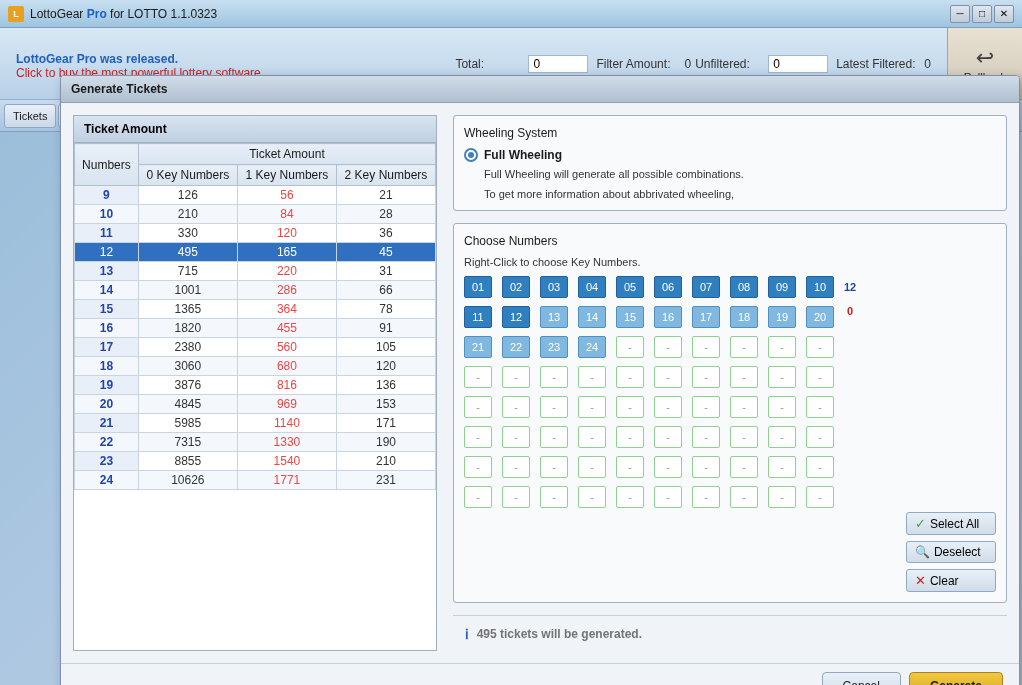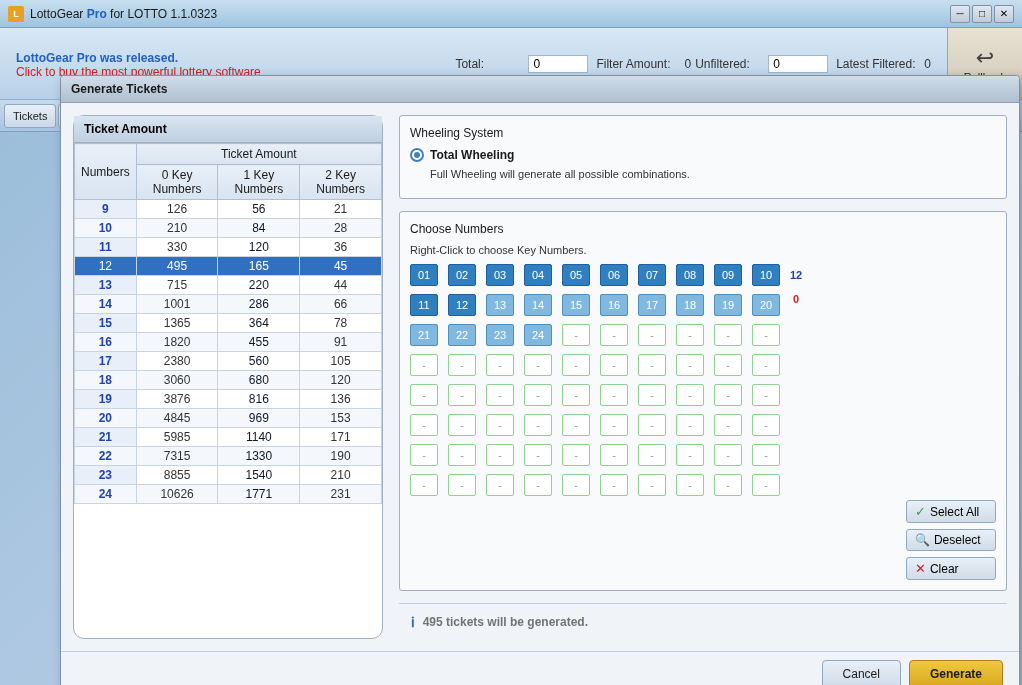--- a/index.html
+++ b/index.html
@@ -26,22 +26,21 @@
       background: linear-gradient(to bottom, #d8e8f4, #b8d0e8);
       height: 72px;
       display: flex;
       align-items: stretch;
       border-bottom: 1px solid #90b0cc;
     }
     .header-info {
       flex: 1;
       display: flex;
       flex-direction: column;
-      justify-content: center;
-      padding: 8px 16px;
+      padding: 22px 16px;
     }
     .header-promo-1 { font-size: 14px; font-weight: bold; color: #1a1a1a; }
     .header-promo-1 span { color: #2060c0; font-weight: bold; }
     .header-promo-2 { font-size: 12px; color: #cc2020; cursor: pointer; }
 
     .header-stats {
       display: flex;
       flex-direction: row;
       justify-content: center;
       gap: 4px;
@@ -125,24 +124,24 @@
     }
     .modal-content {
       display: flex;
       padding: 12px;
       gap: 16px;
       flex: 1;
     }
 
     
     .ticket-panel {
-      width: 310px;
+      width: 364px;
       border: 1px solid #a0b0c0;
       background: white;
-      border-radius: 11px;
+      border-radius: 0;
     }
     .ticket-panel-header {
       background: linear-gradient(to bottom, #d8e4f0, #c0d0e0);
       padding: 6px 10px;
       font-size: 12px;
       font-weight: bold;
       border-bottom: 1px solid #a0b0c0;
     }
     .ticket-table {
       width: 100%;
@@ -159,21 +158,21 @@
     }
     .ticket-table td {
       border: 1px solid #c8d4e0;
       padding: 2px 6px;
       text-align: center;
       color: #333;
     }
     .ticket-table tr:nth-child(even) td { background: #f4f8fc; }
     .ticket-table tr.selected td { background: #3070c0; color: white; }
     .ticket-table .col-numbers { background: #e8eff8; color: #2244aa; font-weight: bold; }
-    .ticket-table .col-1key { color: #0f172a; margin-top: 36px; }
+    .ticket-table .col-1key { color: #ef4444; margin-top: 36px; }
 
     
     .right-panel { flex: 1; display: flex; flex-direction: column; gap: 12px; }
 
     .wheeling-section {
       border: 1px solid #a0b0c0;
       background: #f8fafc;
       border-radius: 3px;
       padding: 10px;
     }
@@ -392,21 +391,21 @@
             <tr class="selected">
       <td class="">12</td>
       <td>495</td>
       <td class="">165</td>
       <td>45</td>
     </tr>
             <tr>
       <td class="col-numbers">13</td>
       <td>715</td>
       <td class="col-1key">220</td>
-      <td>44</td>
+      <td>31</td>
     </tr>
             <tr>
       <td class="col-numbers">14</td>
       <td>1001</td>
       <td class="col-1key">286</td>
       <td>66</td>
     </tr>
             <tr>
       <td class="col-numbers">15</td>
       <td>1365</td>
@@ -471,24 +470,25 @@
       </table>
     </div>
 
     <div class="right-panel">
 
       <div class="wheeling-section">
         <div class="section-title">Wheeling System</div>
 
         <div class="radio-row">
           <div class="radio-btn selected"></div>
-          <span class="radio-label">Total Wheeling</span>
+          <span class="radio-label">Full Wheeling</span>
         </div>
         <div class="radio-desc">Full Wheeling will generate all possible combinations.</div>
 
+        <div class="abbr-desc">To get more information about abbrivated wheeling,</div>
       </div>
 
       <div class="numbers-section">
         <div class="section-title">Choose Numbers</div>
         <div class="numbers-hint">Right-Click to choose Key Numbers.</div>
 
         <div class="numbers-grid-wrapper">
           <div style="flex:1;">
             <div style="display:flex;gap:8px;align-items:flex-start;">
               <div class="numbers-grid" id="numbers-grid">

